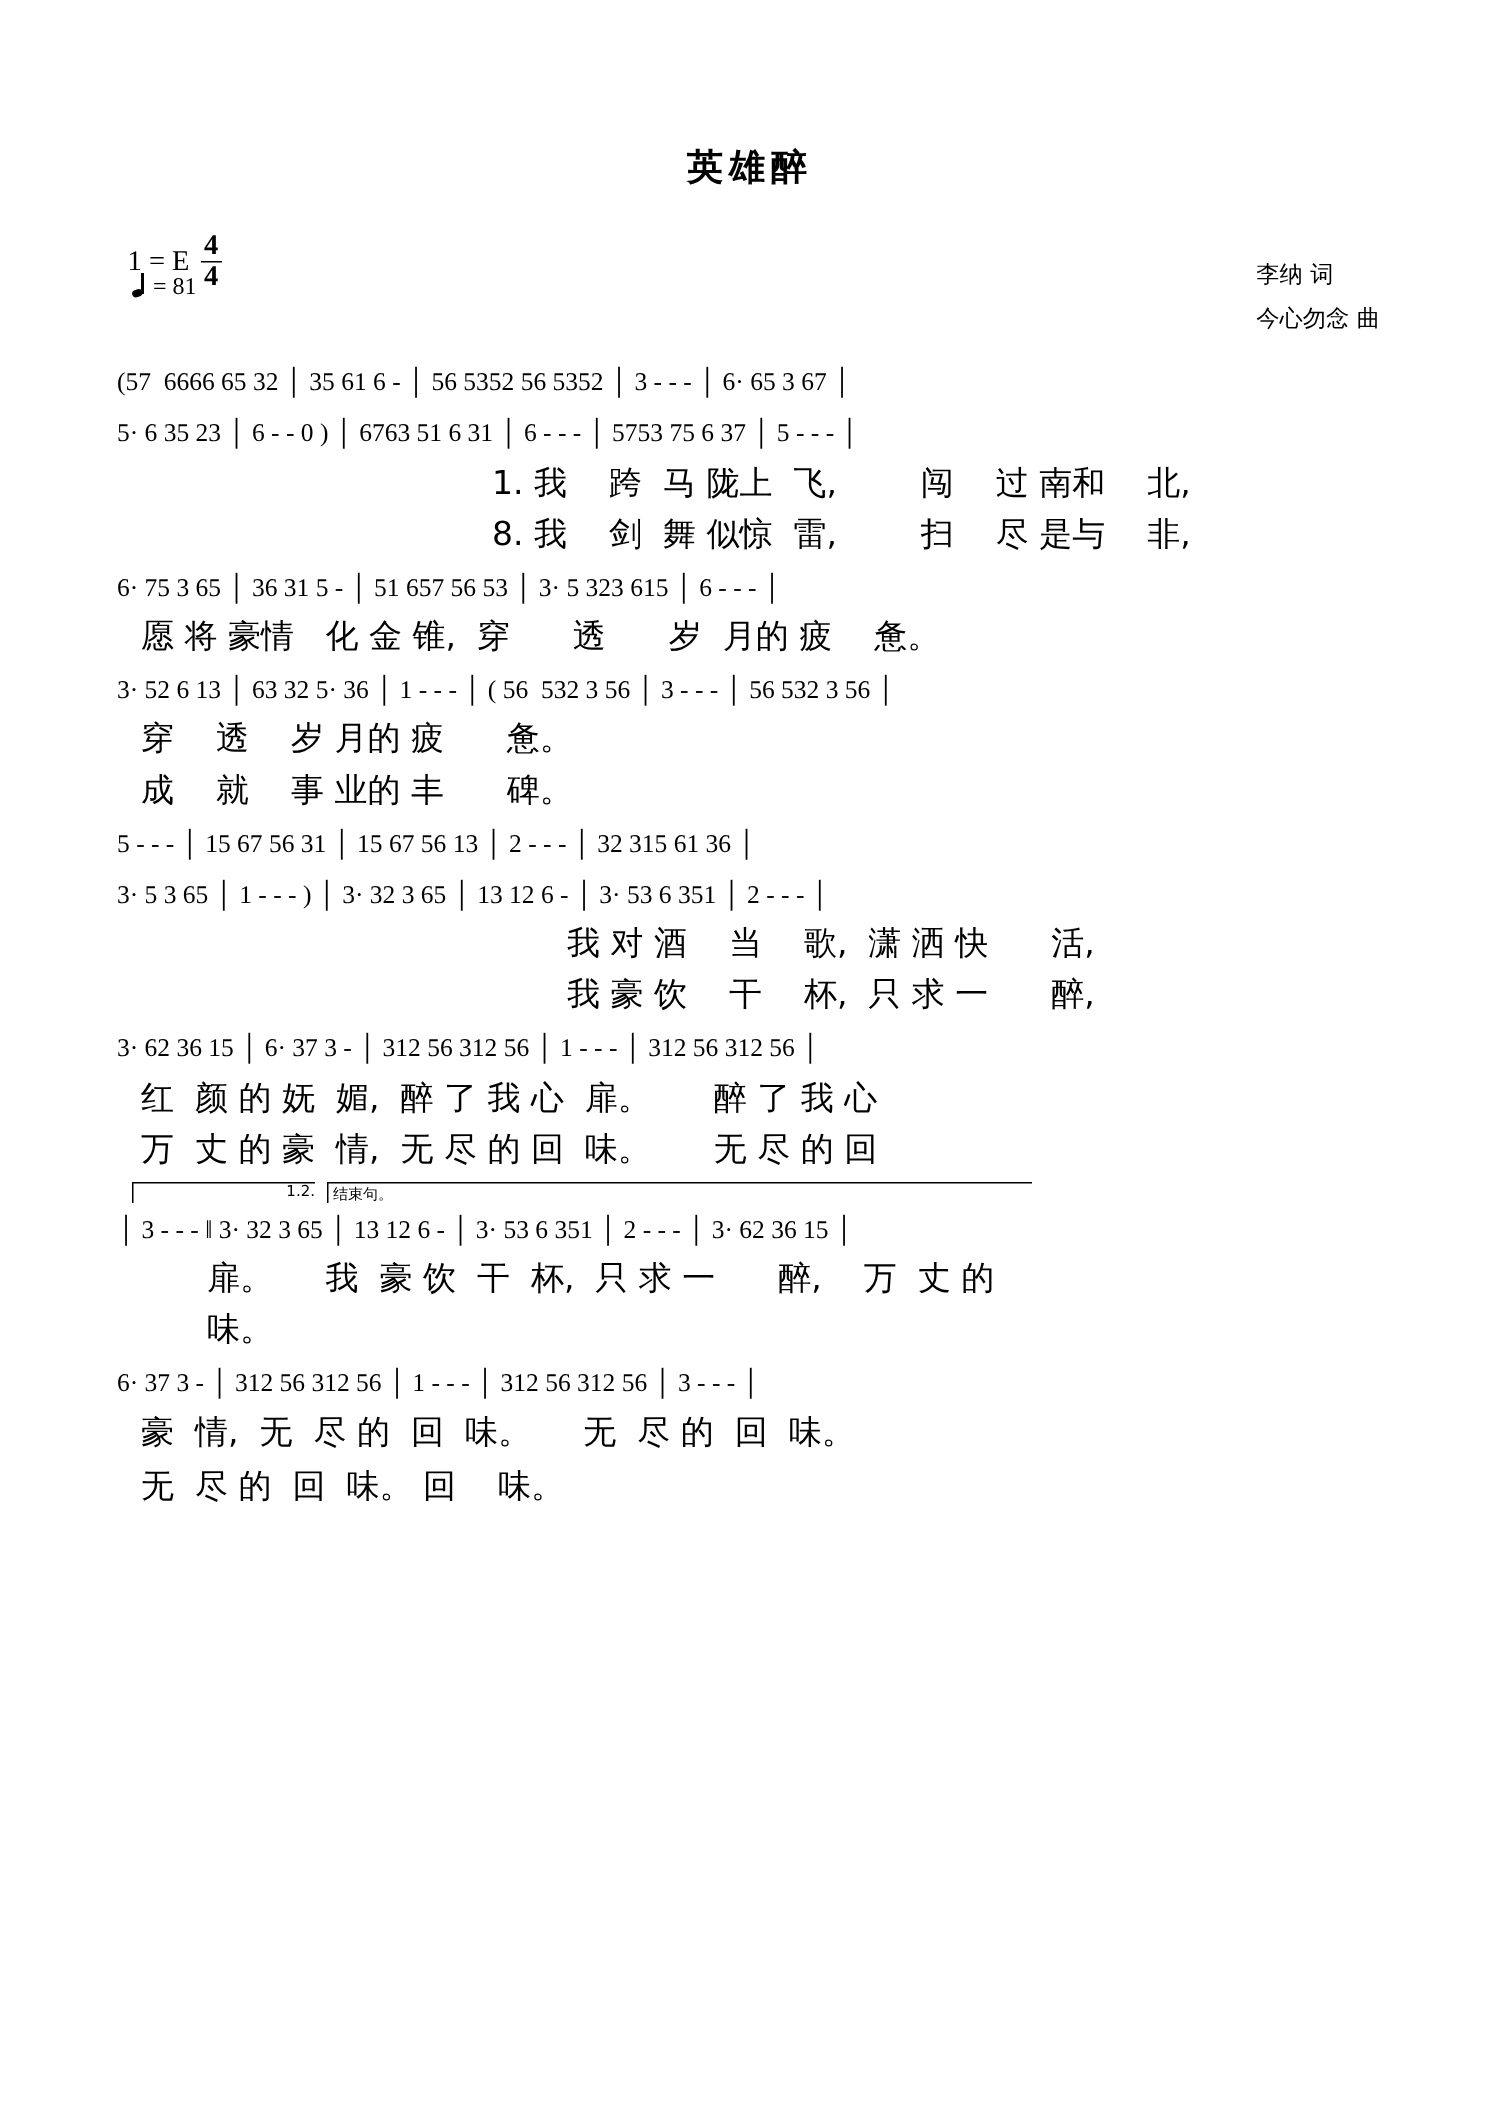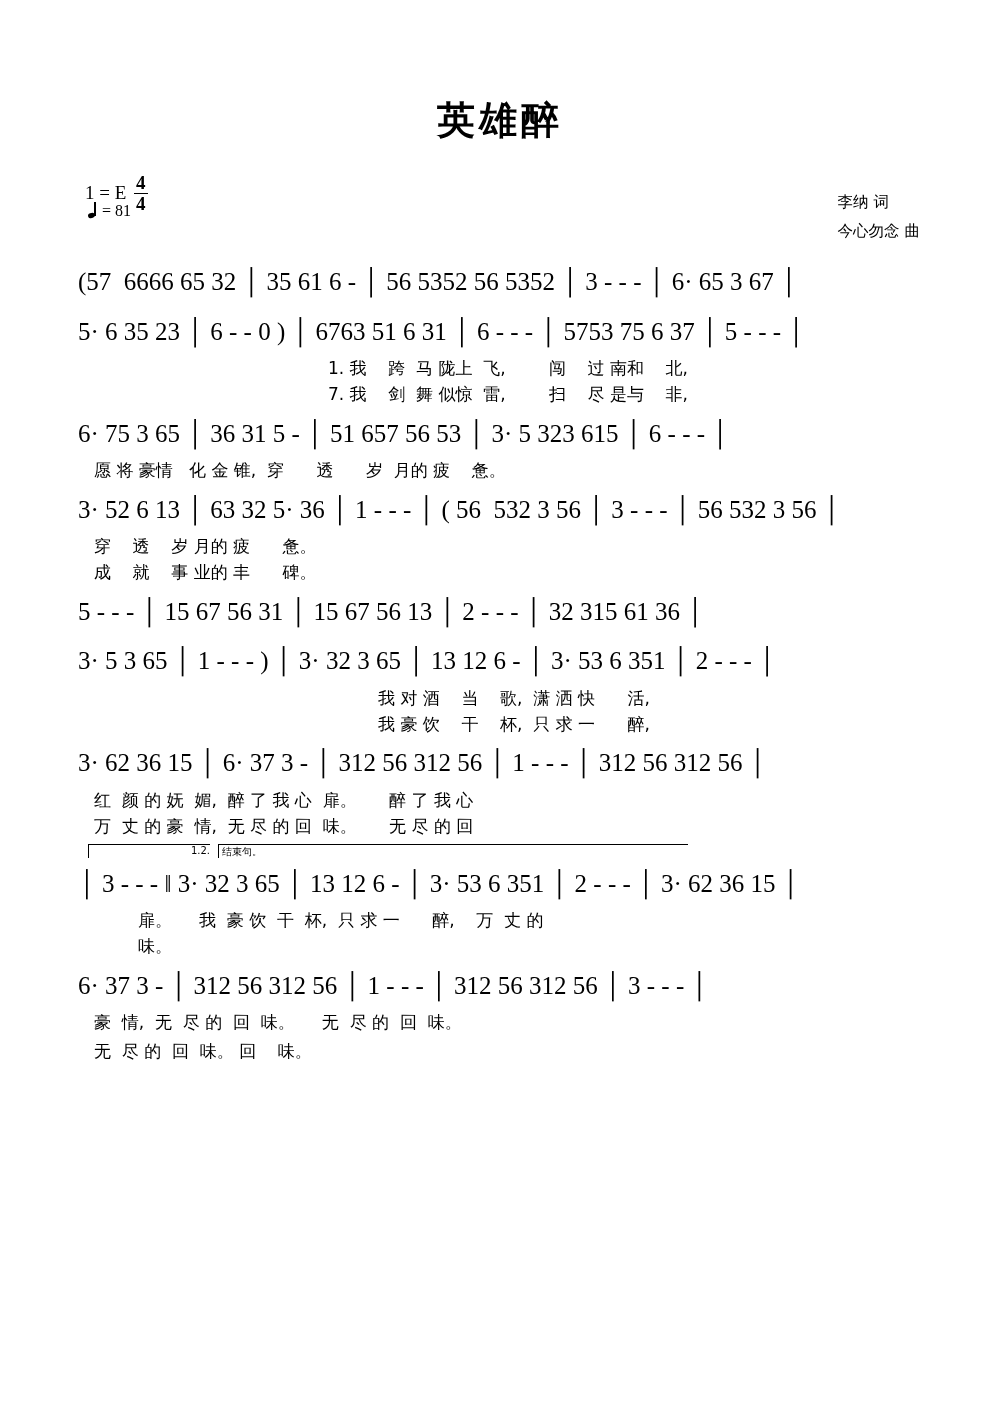--- a/index.html
+++ b/index.html
@@ -15,21 +15,21 @@
     position: relative;
     overflow: hidden;
   }
   .page {
     position: relative;
     width: 1000px;
     height: 1415px;
   }
   .title {
     text-align: center;
-    font-size: 38px;
+    font-size: 24px;
     font-weight: bold;
     letter-spacing: 4px;
     margin-top: 95px;
     font-family: "DejaVu Sans", sans-serif;
   }
   .header-row {
     position: relative;
     height: 92px;
     margin-top: 20px;
   }
@@ -100,29 +100,29 @@
     line-height: 1.9;
     font-family: "DejaVu Sans", sans-serif;
   }
   .score {
     padding: 0 72px 0 78px;
   }
   .sysblock {
     margin-bottom: 2px;
   }
   .notes {
-    font-size: 25px;
+    font-size: 17px;
     letter-spacing: 0px;
     white-space: pre;
     font-family: "Liberation Serif", serif;
     line-height: 1.9;
     font-weight: 500;
   }
   .lyr {
-    font-size: 17px;
+    font-size: 22px;
     white-space: pre;
     font-family: "DejaVu Sans", sans-serif;
     line-height: 1.55;
     margin-left: 4px;
   }
   .lyr.ind1 { margin-left: 250px; }
   .lyr.ind2 { margin-left: 16px; }
   .lyr.ind3 { margin-left: 300px; }
   .lyr.ind4 { margin-left: 60px; }
   .repeat-marks {
@@ -172,21 +172,21 @@
   <div class="score">
 
     <div class="sysblock">
       <div class="notes">(57  6666 65 32 │ 35 61 6 - │ 56 5352 56 5352 │ 3 - - - │ 6· 65 3 67 │</div>
     </div>
 
 
     <div class="sysblock">
       <div class="notes">5· 6 35 23 │ 6 - - 0 ) │ 6763 51 6 31 │ 6 - - - │ 5753 75 6 37 │ 5 - - - │</div>
       <div class="lyr ind1">1. 我    跨  马 陇上  飞,        闯    过 南和    北,</div>
-      <div class="lyr ind1">7. 我    剑  舞 似惊  雷,        扫    尽 是与    非,</div>
+      <div class="lyr ind1">8. 我    剑  舞 似惊  雷,        扫    尽 是与    非,</div>
     </div>
 
     <div class="sysblock">
       <div class="notes">6· 75 3 65 │ 36 31 5 - │ 51 657 56 53 │ 3· 5 323 615 │ 6 - - - │</div>
       <div class="lyr ind2">愿 将 豪情   化 金 锥,  穿      透      岁  月的 疲    惫。</div>
     </div>
 
     <div class="sysblock">
       <div class="notes">3· 52 6 13 │ 63 32 5· 36 │ 1 - - - │ ( 56  532 3 56 │ 3 - - - │ 56 532 3 56 │</div>
       <div class="lyr ind2">穿    透    岁 月的 疲      惫。</div>

